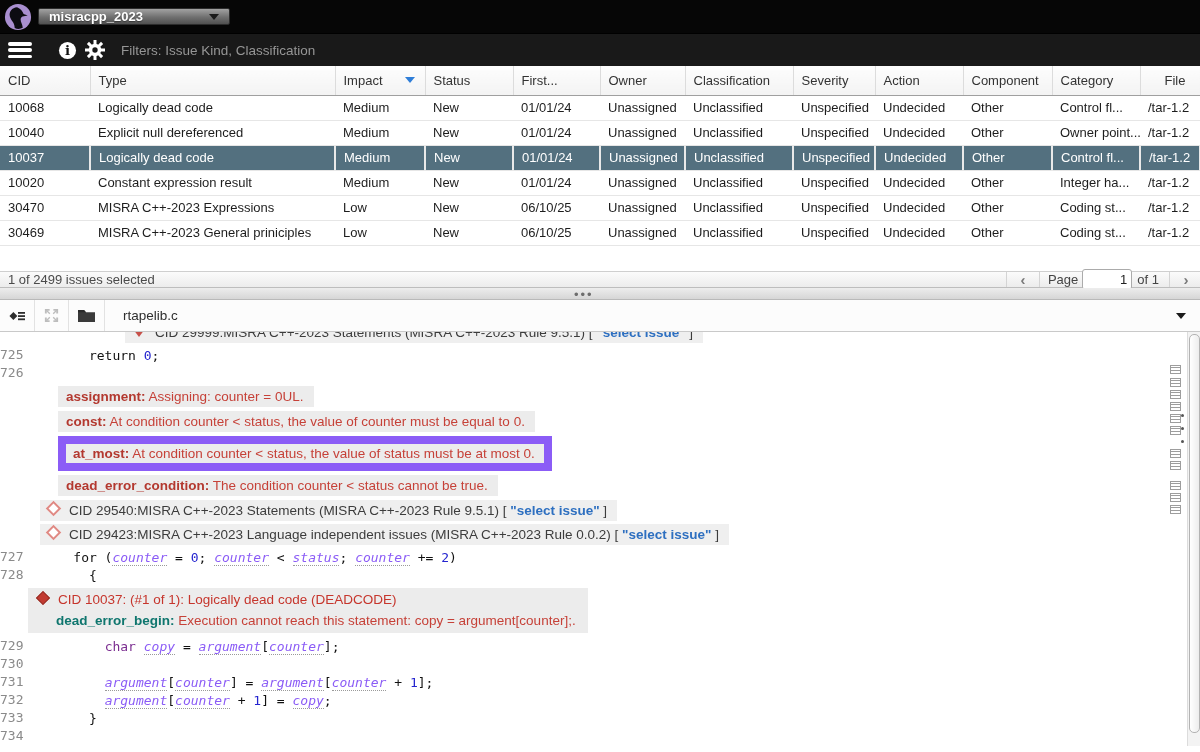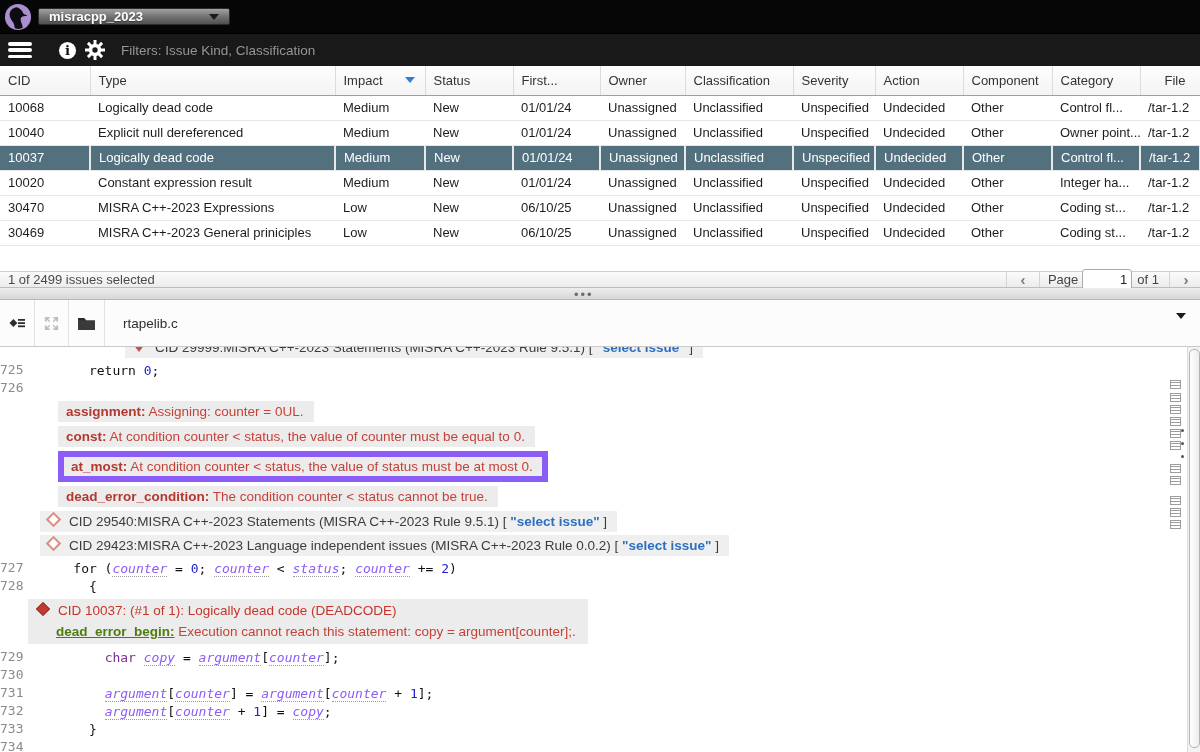--- a/index.html
+++ b/index.html
@@ -50,21 +50,21 @@
   .pg-input{width:40px;height:19px;border:1px solid #ababab;border-radius:3px;text-align:right;
      font-size:13px;color:#222;padding:0 4px;margin-right:5px;}
   .pg-of{color:#444;margin-right:8px;}
 
   
   .splitter{height:12px;background:linear-gradient(#ededed,#d6d6d6);border-bottom:1px solid #b9b9b9;
      box-sizing:border-box;text-align:center;cursor:row-resize;position:relative;}
   .splitter .dots{position:absolute;left:574px;top:-1px;color:#6d6d6d;font-size:13px;letter-spacing:2px;}
 
   
-  .viewerbar{height:47px;background:#fcfcfc;border-bottom:1px solid #c9c9c9;box-sizing:border-box;
+  .viewerbar{height:32px;background:#fcfcfc;border-bottom:1px solid #c9c9c9;box-sizing:border-box;
      display:flex;align-items:center;position:relative;}
   .vb-btn{height:100%;display:flex;align-items:center;justify-content:center;padding:0 8px;
      border-right:1px solid #e2e2e2;cursor:pointer;}
   .vb-tab{margin-left:18px;font-size:13.5px;color:#2e2e2e;cursor:pointer;}
   .vb-caret{position:absolute;right:14px;top:13px;cursor:pointer;}
 
   
   .codearea{position:relative;height:414px;overflow:hidden;background:#fff;
      font-family:"DejaVu Sans Mono","Liberation Mono",monospace;}
   .codecol{position:absolute;left:0;top:0;right:14px;}
@@ -72,37 +72,37 @@
   .lnum{display:inline-block;width:42px;color:#8a8a8a;font-size:13px;vertical-align:top;}
   .ctext{font-size:13px;color:#111;}
   .sp{color:#111;}
   .sn{color:#2424cf;}
   .sk{color:#7b2d90;}
   .si{color:#8b5cf6;border-bottom:1px dotted #9a9a9a;font-style:italic;}
   .evrow{margin:4px 0 4px 58px;}
   .event{display:inline-block;background:#ececec;font-family:"Liberation Sans",sans-serif;
      font-size:13.5px;color:#c64138;padding:3px 10px 3px 8px;cursor:pointer;}
   .event b{color:#b3382f;}
-  .event.boxed{border:6px solid #8b5cf6;padding:2px 9px 2px 7px;}
+  .event.boxed{border:8px solid #8b5cf6;padding:2px 9px 2px 7px;}
   .refrow{margin:3px 0 3px 40px;}
   .refrow.clip{margin-left:125px;margin-top:-10px;}
   .refbody{display:inline-block;background:#efefef;font-family:"Liberation Sans",sans-serif;
      font-size:13.5px;color:#3c3c3c;padding:3px 10px 3px 6px;cursor:pointer;}
   .refbody a{color:#2d6fc0;font-weight:bold;text-decoration:none;}
   .dia-o{display:inline-block;width:7px;height:7px;background:#fff;border:2px solid #e08a84;
      transform:rotate(45deg);margin:0 10px 1px 2px;}
   .dia-f{display:inline-block;width:8px;height:8px;background:#c23b32;border:1px solid #952f27;
      transform:rotate(45deg);margin:0 10px 1px 2px;}
   .chev-r{display:inline-block;width:0;height:0;border-left:6px solid transparent;
      border-right:6px solid transparent;border-top:8px solid #c75049;margin:0 10px 0 2px;}
   .cidblock{display:inline-block;background:#ececec;margin:4px 0 4px 28px;
      padding:4px 12px 5px 8px;font-family:"Liberation Sans",sans-serif;font-size:13.5px;}
   .cid-title{color:#c6352c;cursor:pointer;}
   .cid-ev{margin:6px 0 0 20px;color:#c64138;cursor:pointer;}
-  .cid-ev b{color:#4d7c0f;text-decoration:underline;}
+  .cid-ev b{color:#0f766e;}
 
   
   .markrail{position:absolute;right:16px;top:0;width:14px;height:100%;}
   .mk{position:absolute;left:0;width:9px;height:7px;border:1px solid #9d9d9d;background:
       repeating-linear-gradient(#fff 0 1px,#9d9d9d 1px 2px,#fff 2px 3px);}
   .dot{position:absolute;left:11px;width:3px;height:3px;background:#555;border-radius:50%;}
   .vscroll{position:absolute;right:0;top:0;width:13px;height:100%;background:#f3f3f3;border-left:1px solid #dcdcdc;box-sizing:border-box;}
   .vthumb{position:absolute;left:1px;top:2px;width:9px;height:96%;background:linear-gradient(90deg,#fff,#ededed);
      border:1px solid #b3b3b3;border-radius:5px;cursor:pointer;}
 </style>

